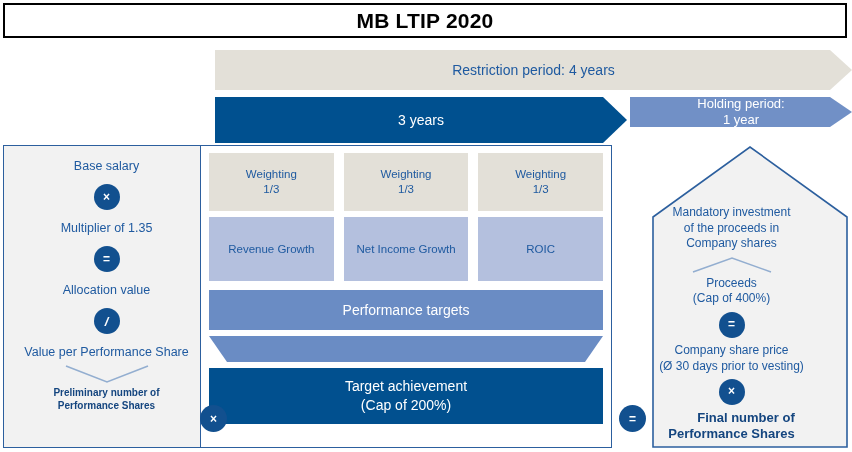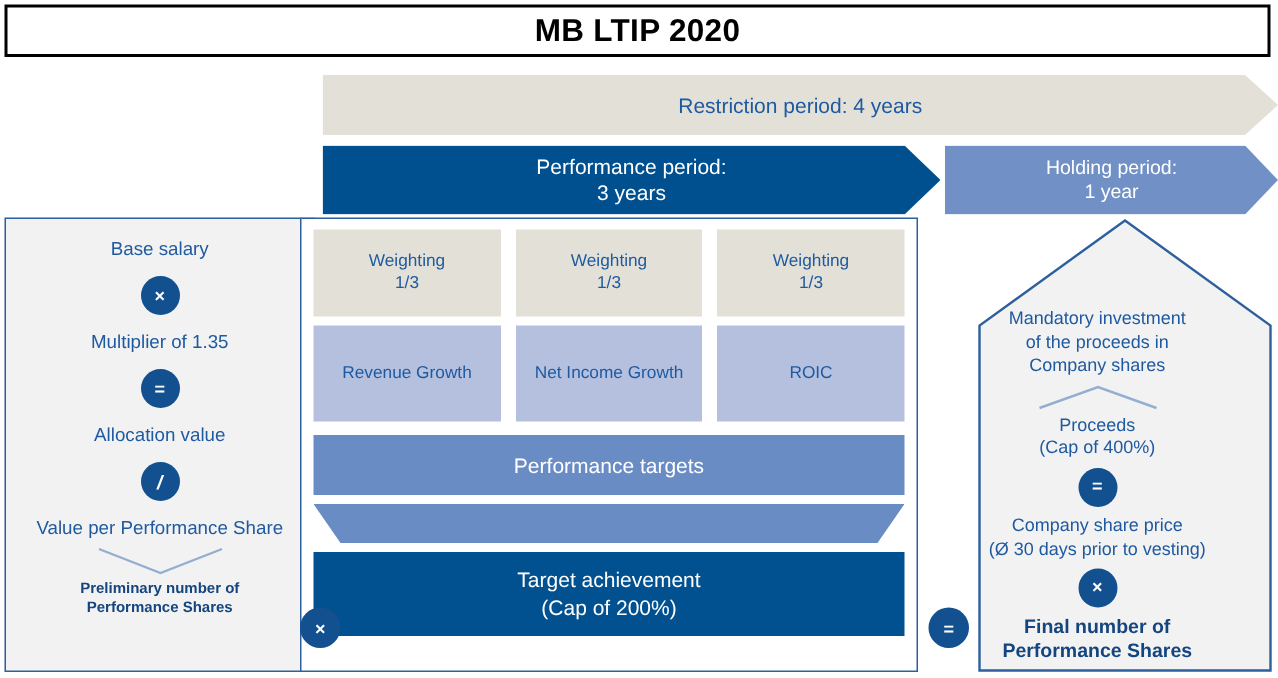--- a/index.html
+++ b/index.html
@@ -29,21 +29,21 @@
     left:215px;top:50px;width:637px;height:40px;
     background:#e3e0d8;color:#1f5aa0;font-size:14px;
     clip-path:polygon(0 0, calc(100% - 22px) 0, 100% 50%, calc(100% - 22px) 100%, 0 100%);
   }
   #performance-banner{
     left:215px;top:97px;width:412px;height:46px;
     background:#00508f;color:#ffffff;font-size:14px;
     clip-path:polygon(0 0, calc(100% - 24px) 0, 100% 50%, calc(100% - 24px) 100%, 0 100%);
   }
   #holding-banner{
-    left:630px;top:97px;width:222px;height:46px;
+    left:630px;top:97px;width:222px;height:30px;
     background:#7190c6;color:#ffffff;font-size:13px;
     clip-path:polygon(0 0, calc(100% - 22px) 0, 100% 50%, calc(100% - 22px) 100%, 0 100%);
   }
 
   
   #left-panel{
     position:absolute;left:3px;top:145px;width:207px;height:303px;
     background:#f2f2f2;border:1.5px solid #2c5f9e;box-sizing:border-box;
     display:flex;flex-direction:column;align-items:center;
     padding-top:13px;
@@ -95,21 +95,21 @@
   
   #right-panel{
     position:absolute;left:652px;top:145px;width:196px;height:303px;
   }
   #house{
     position:absolute;left:0;top:0;width:196px;height:303px;
   }
   #right-content{
     position:absolute;left:0;top:60px;width:159px;
     display:flex;flex-direction:column;align-items:center;
-    font-size:12px;text-align:center;color:#1f5aa0;line-height:1.3;
+    font-size:12px;text-align:right;color:#1f5aa0;line-height:1.3;
   }
   #right-content .final{
     font-size:13px;font-weight:bold;color:#14457f;line-height:1.25;
   }
 
   
   #conn-left{position:absolute;left:200px;top:405px;z-index:5;}
   #conn-right{position:absolute;left:619px;top:405px;z-index:5;}
   .conn-circle{
     width:27px;height:27px;border-radius:50%;background:#12508f;color:#fff;
@@ -123,21 +123,20 @@
 <div id="title-bar">
   <span class="t">MB LTIP 2020</span>
 </div>
 
 <div class="banner" id="restriction-banner">
   <span>Restriction period: 4 years</span>
 </div>
 
 <div class="banner" id="performance-banner">
   <div>
-    <div>Performance period:</div>
     <div>3 years</div>
   </div>
 </div>
 
 <div class="banner" id="holding-banner">
   <div>
     <div>Holding  period:</div>
     <div>1 year</div>
   </div>
 </div>

